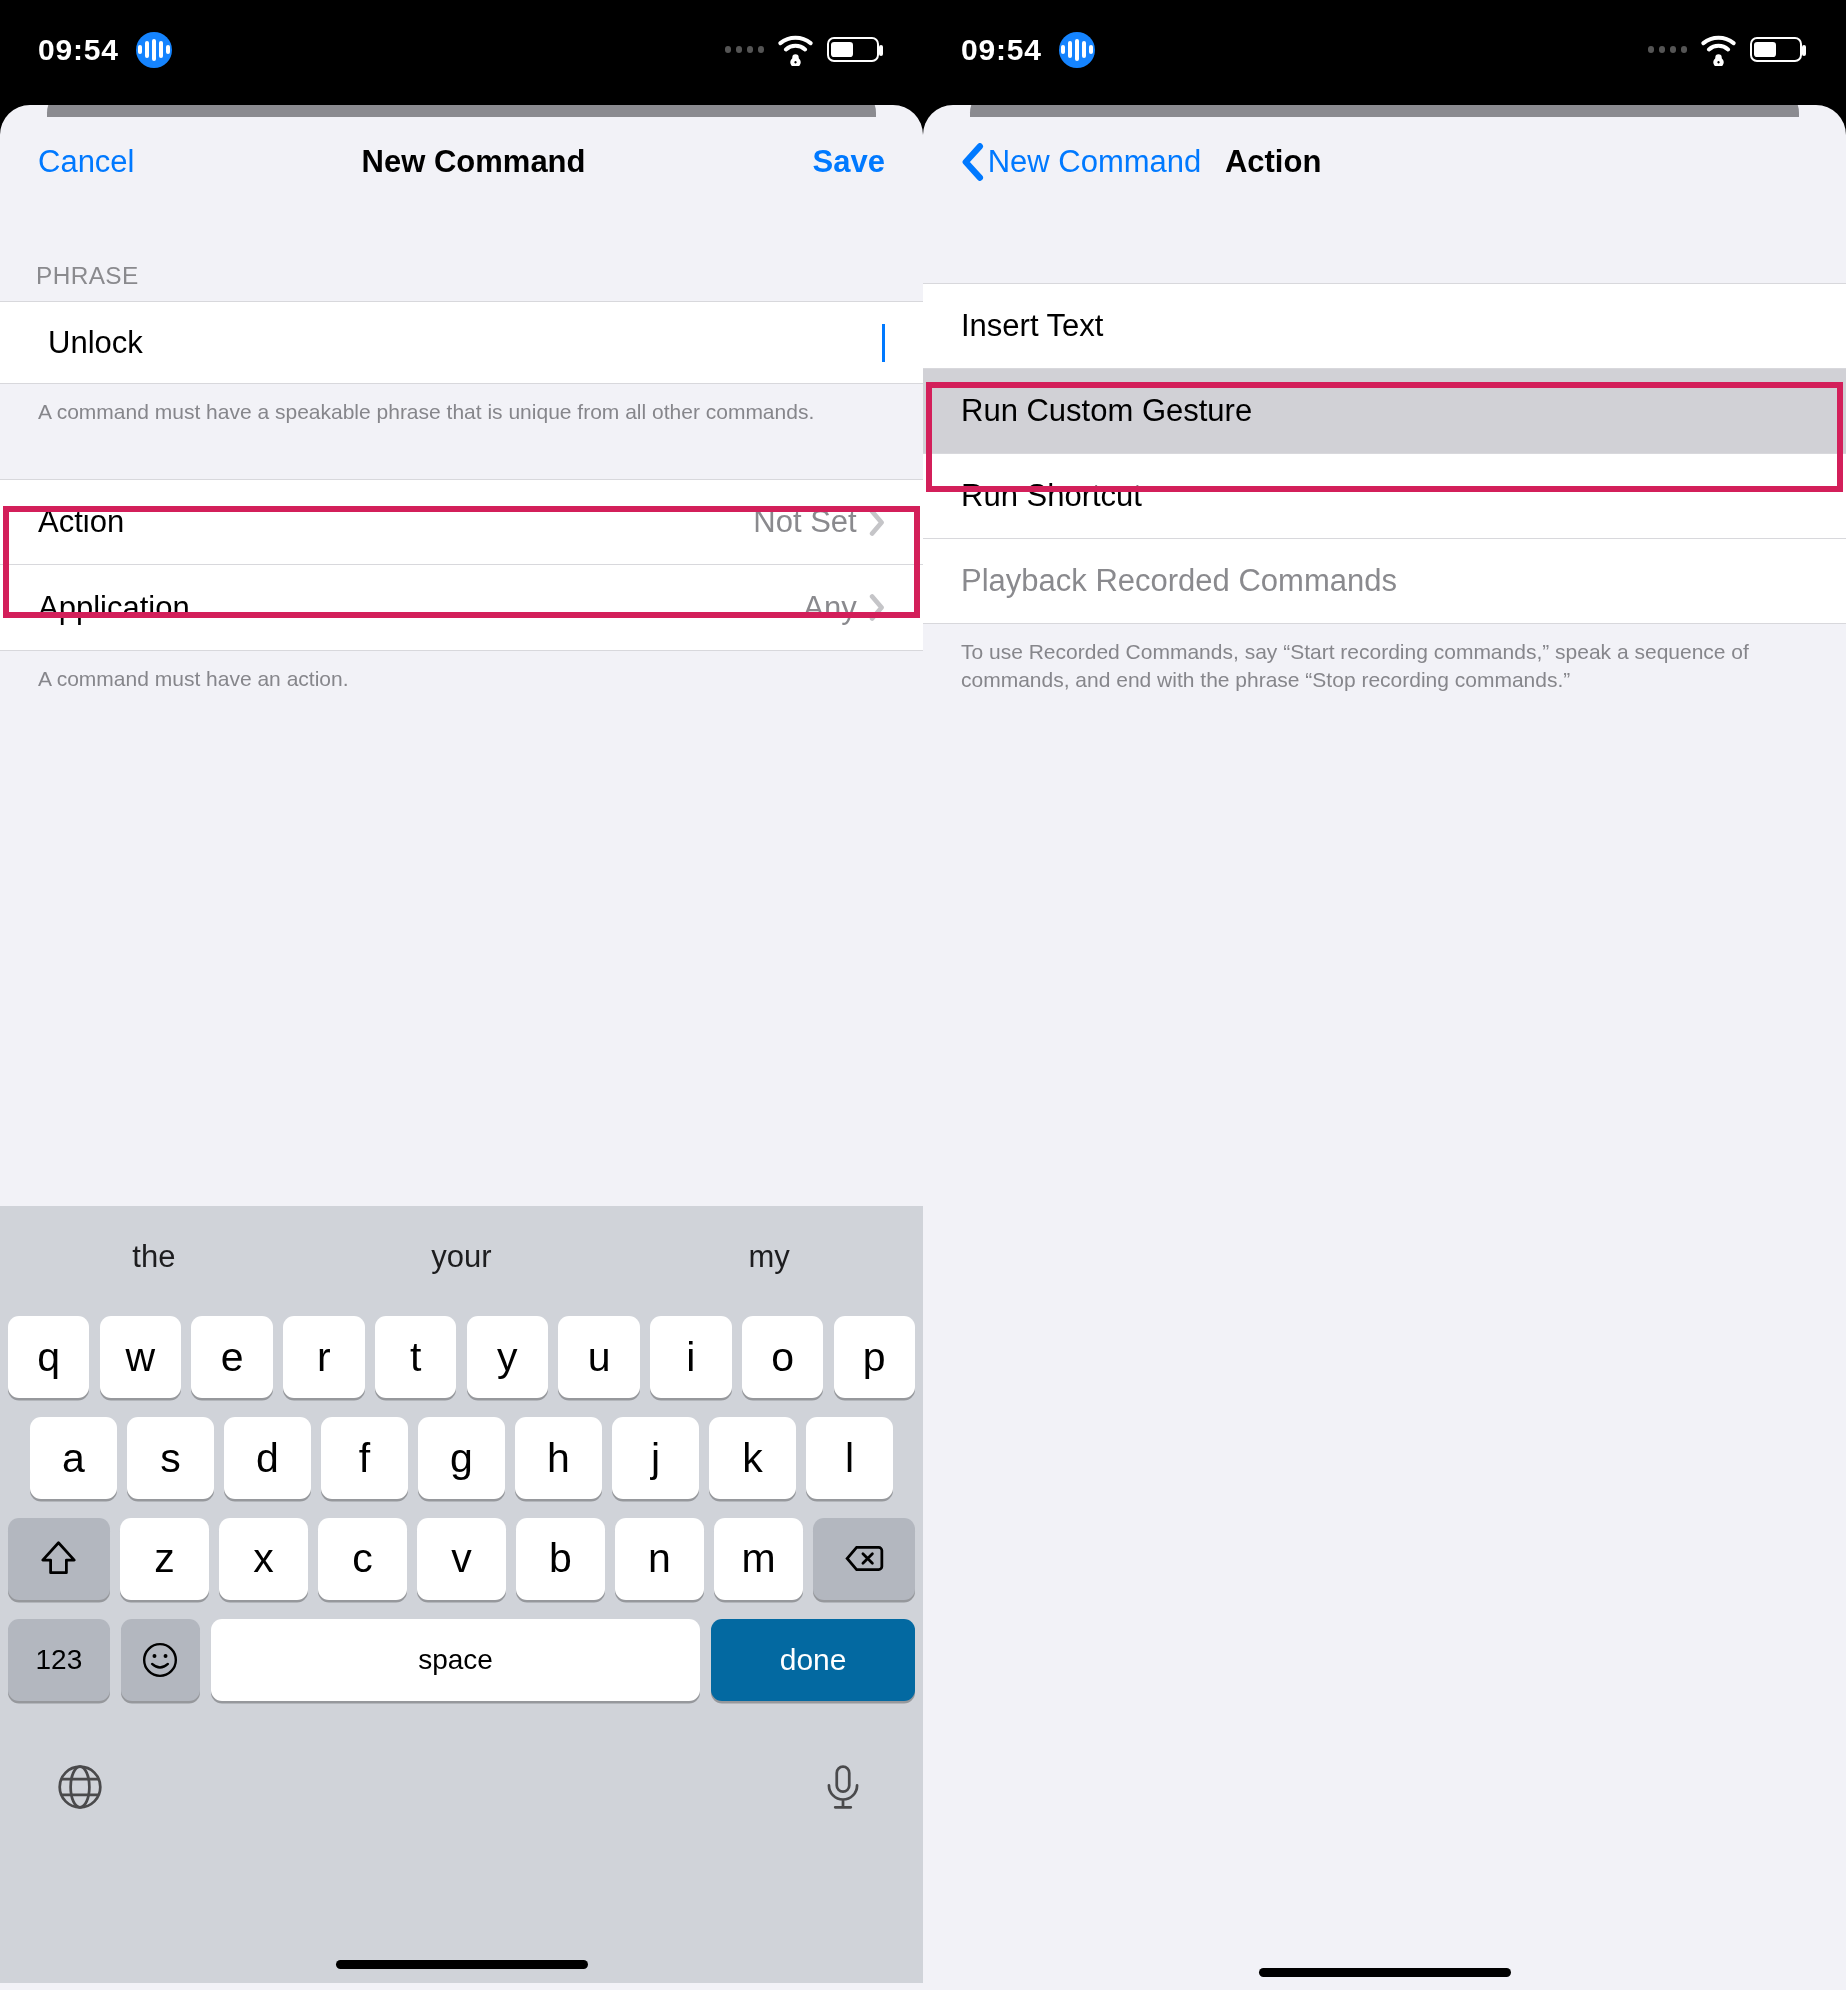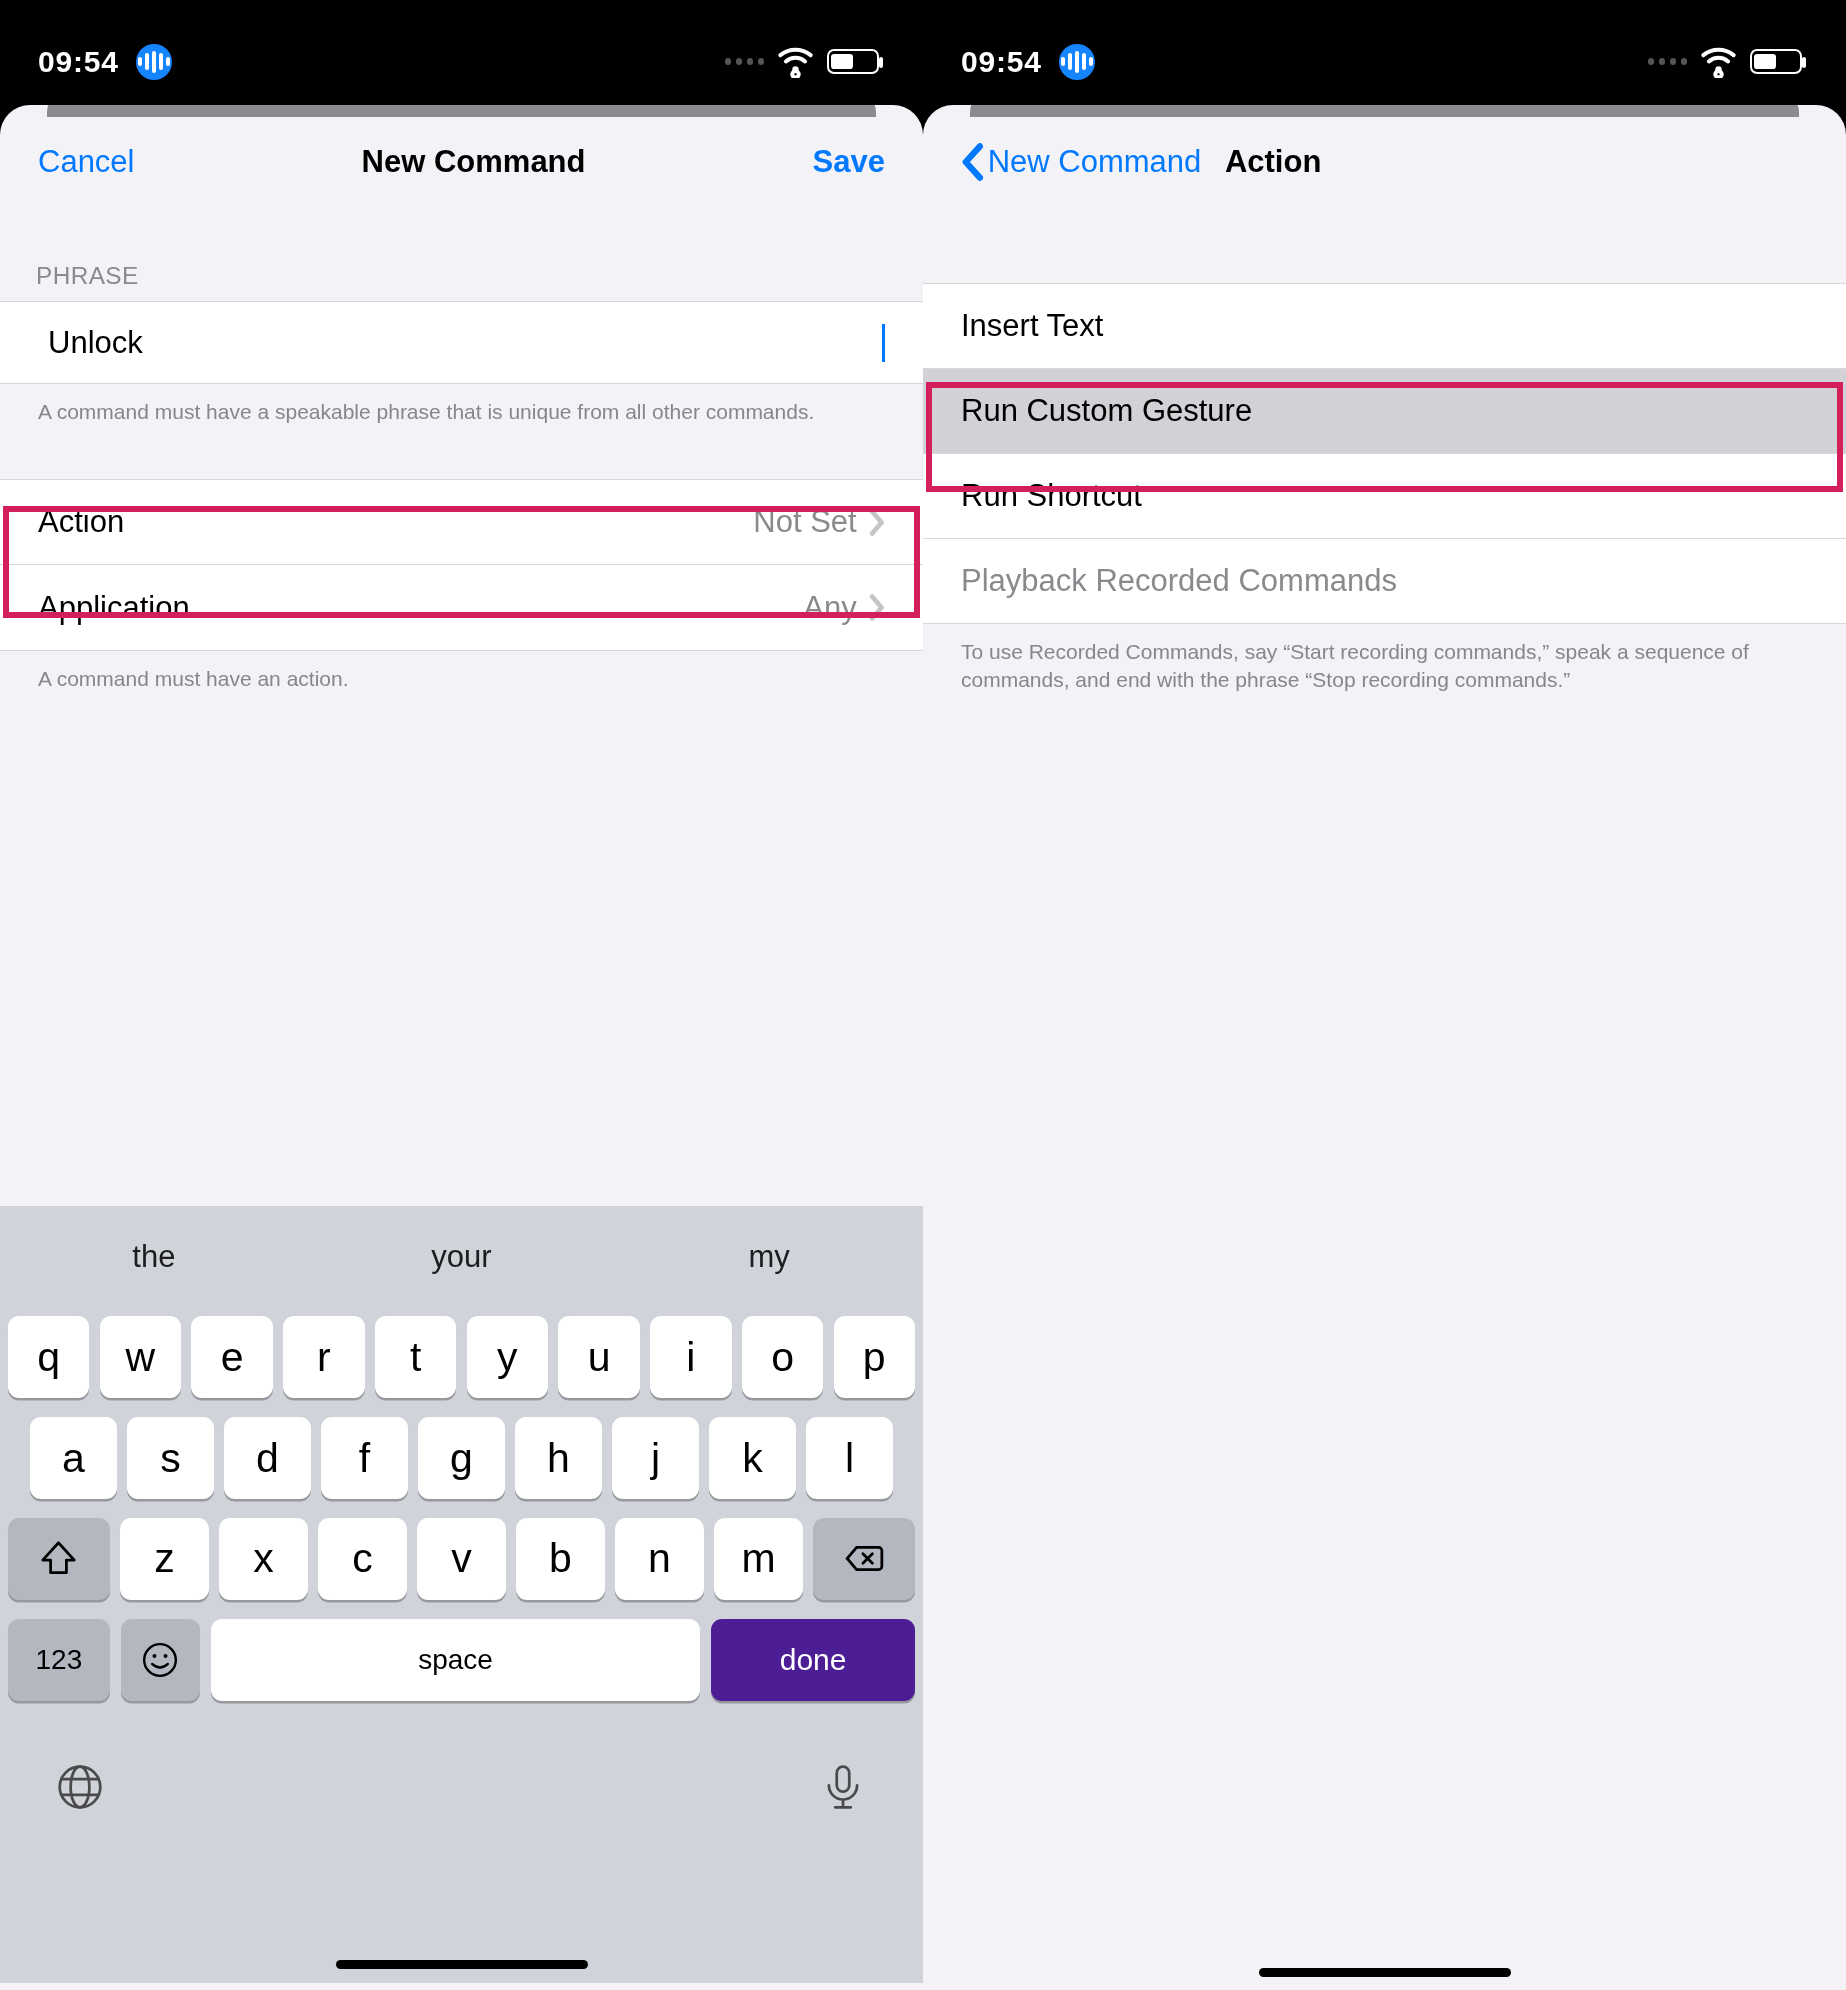--- a/index.html
+++ b/index.html
@@ -3,21 +3,21 @@
 <meta charset="utf-8">
 <style>
   * { box-sizing: border-box; margin: 0; padding: 0; }
   html, body { width: 1847px; height: 1991px; font-family: -apple-system, "SF Pro Text", "Helvetica Neue", Arial, sans-serif; background: #fff; }
   .wrap { display: flex; width: 1847px; height: 1991px; }
   .phone { position: relative; width: 923px; height: 1991px; background: #000; }
   .phone.right { border-left: 0; }
   .sheet { position: absolute; left: 0; right: 0; bottom: 0; top: 105px; background: #f2f2f7; border-top-left-radius: 30px; border-top-right-radius: 30px; overflow: hidden; }
   .sheet::before { content:""; position:absolute; left:47px; right:47px; top:-15.7px; height:28px; background:#8b8b90; border-top-left-radius:23.6px; border-top-right-radius:23.6px; }
   
-  .status { position:absolute; top:16px; left:0; right:0; height:105px; color:#fff; display:flex; align-items:center; justify-content:space-between; padding:0 44px 14px 38px; }
+  .status { position:absolute; top:4px; left:0; right:0; height:105px; color:#fff; display:flex; align-items:center; justify-content:space-between; padding:0 44px 14px 38px; }
   .status-left { display:flex; align-items:center; gap:17.3px; }
   .clock { font-size:30px; font-weight:600; letter-spacing:0.8px; font-variant-numeric: tabular-nums; }
   .vc-icon { width:36px; height:36px; border-radius:18px; background:#1584ff; display:flex; align-items:center; justify-content:center; }
   .vc-bars { display:flex; gap:3.1px; align-items:center; }
   .vc-bars span { width:3.9px; background:#fff; border-radius:2.4px; }
   .vc-bars span:nth-child(1){height:9.4px}
   .vc-bars span:nth-child(2){height:17.3px}
   .vc-bars span:nth-child(3){height:22px}
   .vc-bars span:nth-child(4){height:17.3px}
   .vc-bars span:nth-child(5){height:9.4px}
@@ -65,21 +65,21 @@
   .krow.r2 { padding-left:30px; padding-right:30px; }
   .krow.r3 { padding-left:7.9px; padding-right:7.9px; }
   .key { flex:1; height:82px; background:#fff; border-radius:11px; display:flex; align-items:center; justify-content:center; font-size:41px; font-weight:400; color:#000; box-shadow:0 2.4px 0 rgba(0,0,0,0.28); }
   .key.shift, .key.bksp { flex:0 0 102px; background:#b3b7bf; }
   .key.shift svg, .key.bksp svg { width:41px; height:41px; }
   .krow.r4 { gap:11px; padding:9.4px 7.9px 0; }
   .key.num { flex:0 0 102px; background:#b3b7bf; font-size:28px; }
   .key.emoji { flex:0 0 79px; background:#b3b7bf; }
   .key.emoji svg { width:38px; height:38px; }
   .key.space { flex:1; font-size:28px; background:#fff; }
-  .key.done { flex:0 0 204px; background:#4c1d95; color:#fff; font-size:30px; font-weight:500; }
+  .key.done { flex:0 0 204px; background:#0369a1; color:#fff; font-size:30px; font-weight:500; }
   .kb-bottom { display:flex; justify-content:space-between; align-items:center; padding:33px 55px 0; height:140px; }
   .globe-svg, .mic-svg { width:50px; height:50px; }
   .home-ind { position:absolute; left:50%; transform:translateX(-50%); bottom:14px; width:252px; height:9.4px; background:#000; border-radius:4.7px; }
   .phone.right .home-ind { background:#000; }
   .gap20 { height:39px; }
 </style>
 </head>
 <body>
 
 <div class="wrap">

